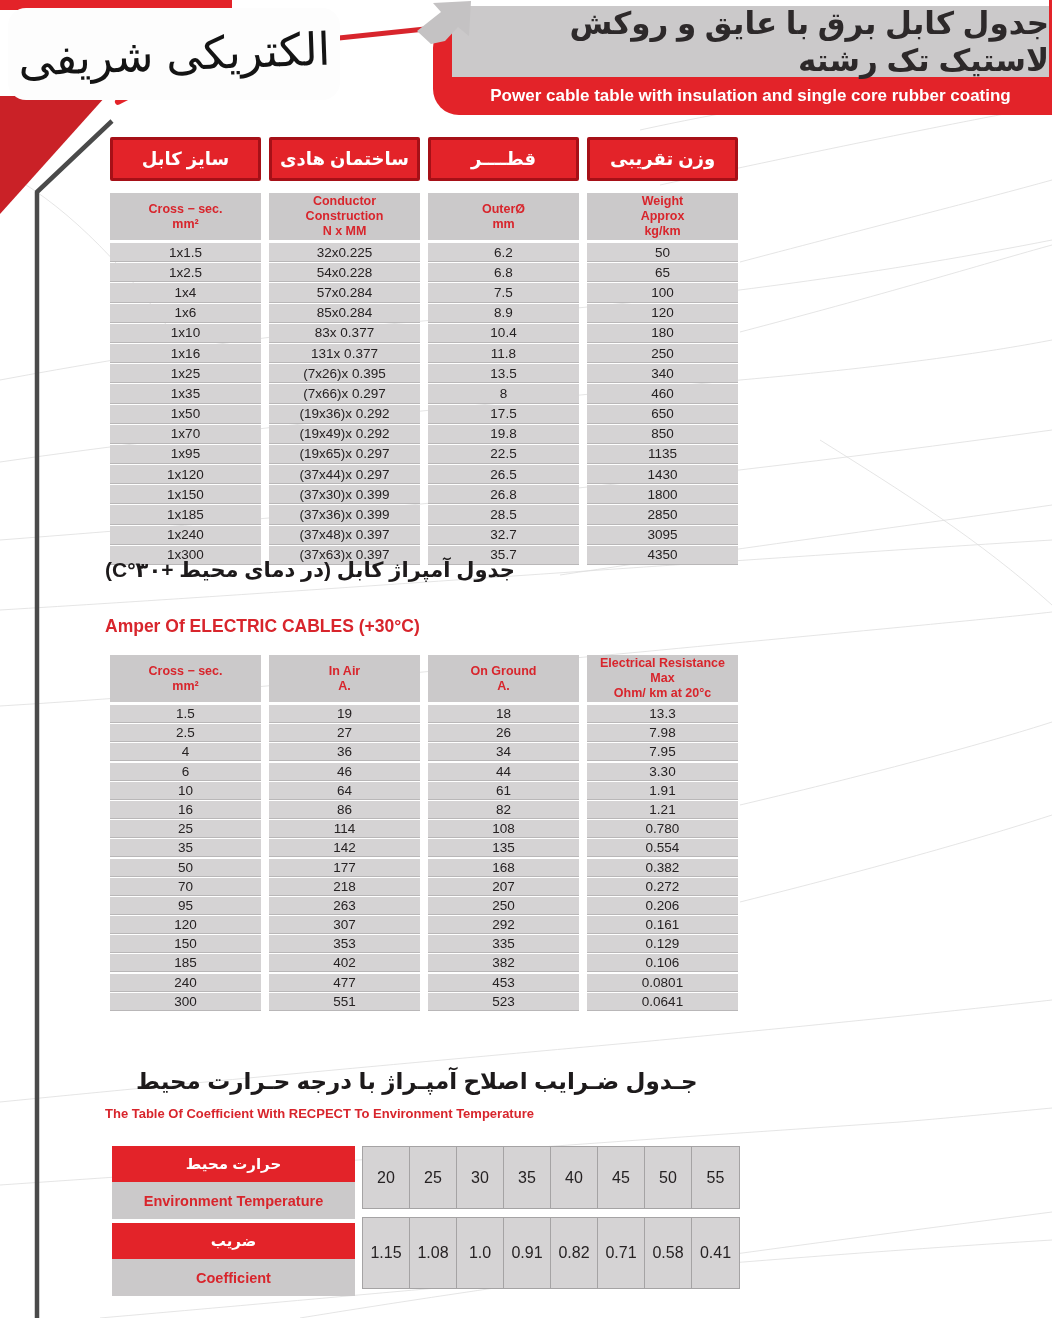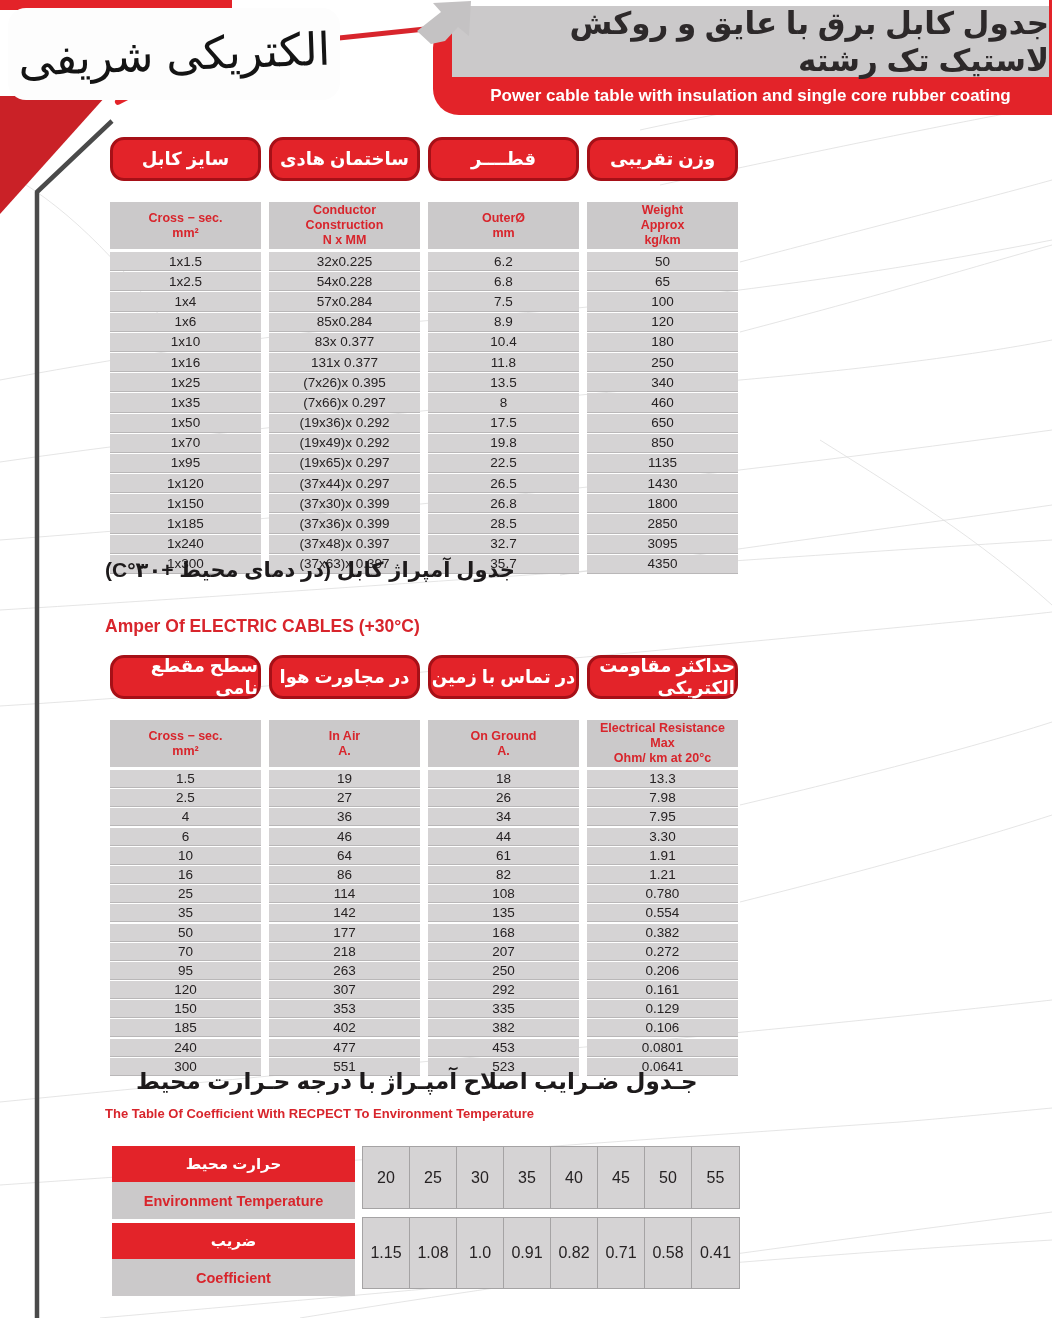--- a/index.html
+++ b/index.html
@@ -37,23 +37,23 @@
     z-index:4;display:flex;align-items:center;justify-content:center;padding-left:76px;box-sizing:border-box;
     direction:rtl;font-size:31px;font-weight:bold;color:#2d292a;}
   #title-en-band{position:absolute;left:452px;top:77px;width:597px;height:38px;z-index:4;display:flex;
     align-items:center;justify-content:center;color:#fff;font-weight:bold;font-size:17px;}
   #right-sliver{position:absolute;left:1049px;top:0;width:3px;height:115px;background:var(--accent-red);z-index:4;}
   #gray-arrow{position:absolute;left:413px;top:0;width:62px;height:46px;z-index:5;}
 
   
   .tbl{position:absolute;left:110px;width:628px;z-index:2;}
   .tblgrid{display:grid;grid-template-columns:repeat(4,1fr);column-gap:8px;}
-  .tab{height:38px;background:var(--accent-red);border:3px solid var(--dark-red);border-radius:14px;
+  .tab{height:38px;background:var(--accent-red);border:3px solid var(--dark-red);border-radius:2px;
     color:#fff;font-weight:bold;font-size:18px;display:flex;align-items:center;justify-content:center;
-    direction:rtl;margin-bottom:21px;}
+    direction:rtl;margin-bottom:12px;}
   .subhead{height:47px;background:var(--header-gray);color:var(--red-text);font-size:12.5px;font-weight:bold;
     line-height:1.18;display:flex;align-items:center;justify-content:center;text-align:center;
     white-space:pre-line;margin-bottom:3px;}
   .dcell{background:var(--row-gray);display:flex;align-items:center;justify-content:center;
     font-size:13.5px;color:var(--ink);box-shadow:0 1px 0 #b9b7b8;}
   .d1{height:18.2px;margin-bottom:2px;}
   .d2{height:17px;margin-bottom:2.2px;}
 
   #table1{top:137px;}
   #table2{top:655px;}
@@ -214,26 +214,20 @@
         <div class="dcell d1">35.7</div>
         <div class="dcell d1">4350</div>
       </div>
   </div>
 
   <div id="sec2-fa" class="sec-fa">جدول آمپراژ کابل (در دمای محیط +۳۰°C)</div>
   <div id="sec2-en" class="sec-en">Amper Of ELECTRIC CABLES (+30°C)</div>
 
   <div id="table2" class="tbl">
     <div class="tblgrid">
-        <div class="tab">سطح مقطع نامی</div>
-        <div class="tab">در مجاورت هوا</div>
-        <div class="tab">در تماس با زمین</div>
-        <div class="tab">حداکثر مقاومت الکتریکی</div>
-      </div>
-    <div class="tblgrid">
         <div class="subhead">Cross − sec.
 mm²</div>
         <div class="subhead">In Air
 A.</div>
         <div class="subhead">On Ground
 A.</div>
         <div class="subhead">Electrical Resistance
 Max
 Ohm/ km at 20°c</div>
       </div>

